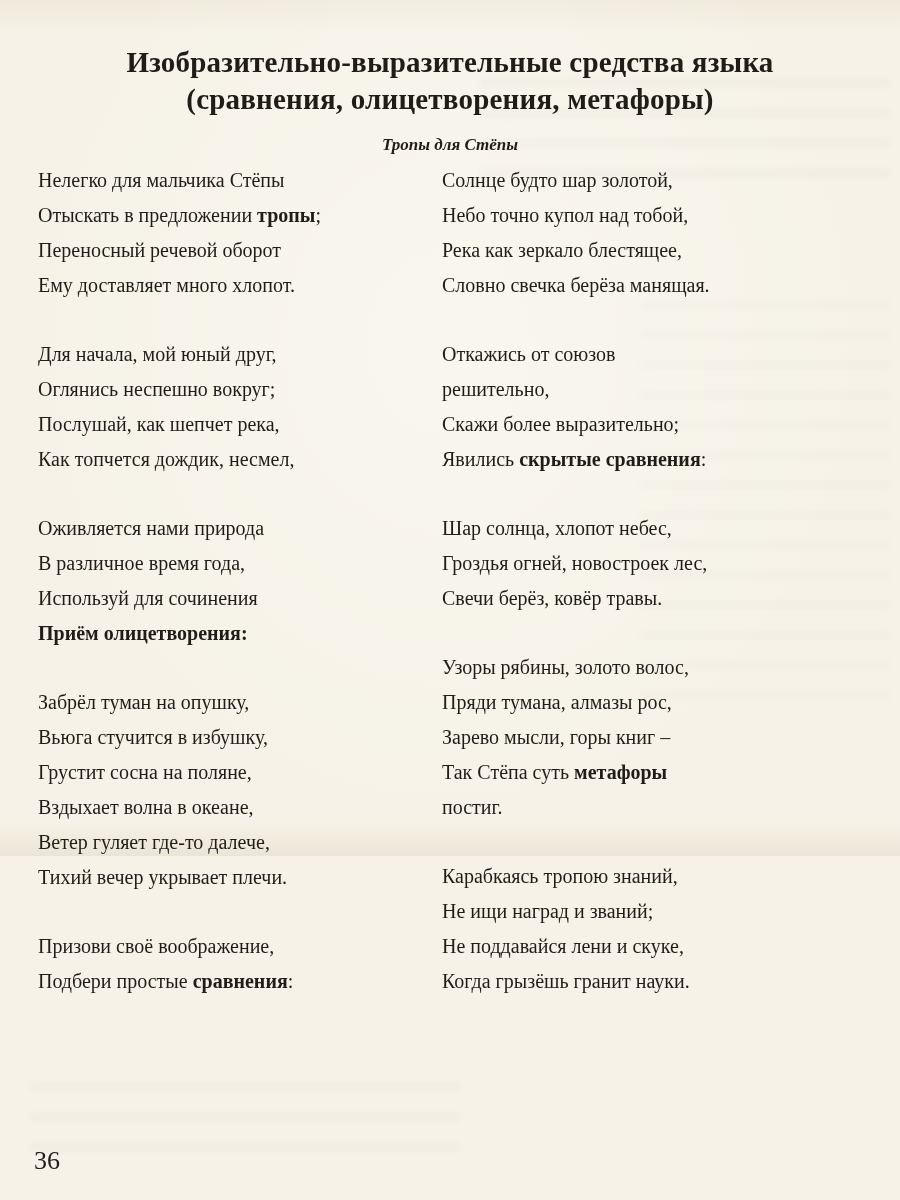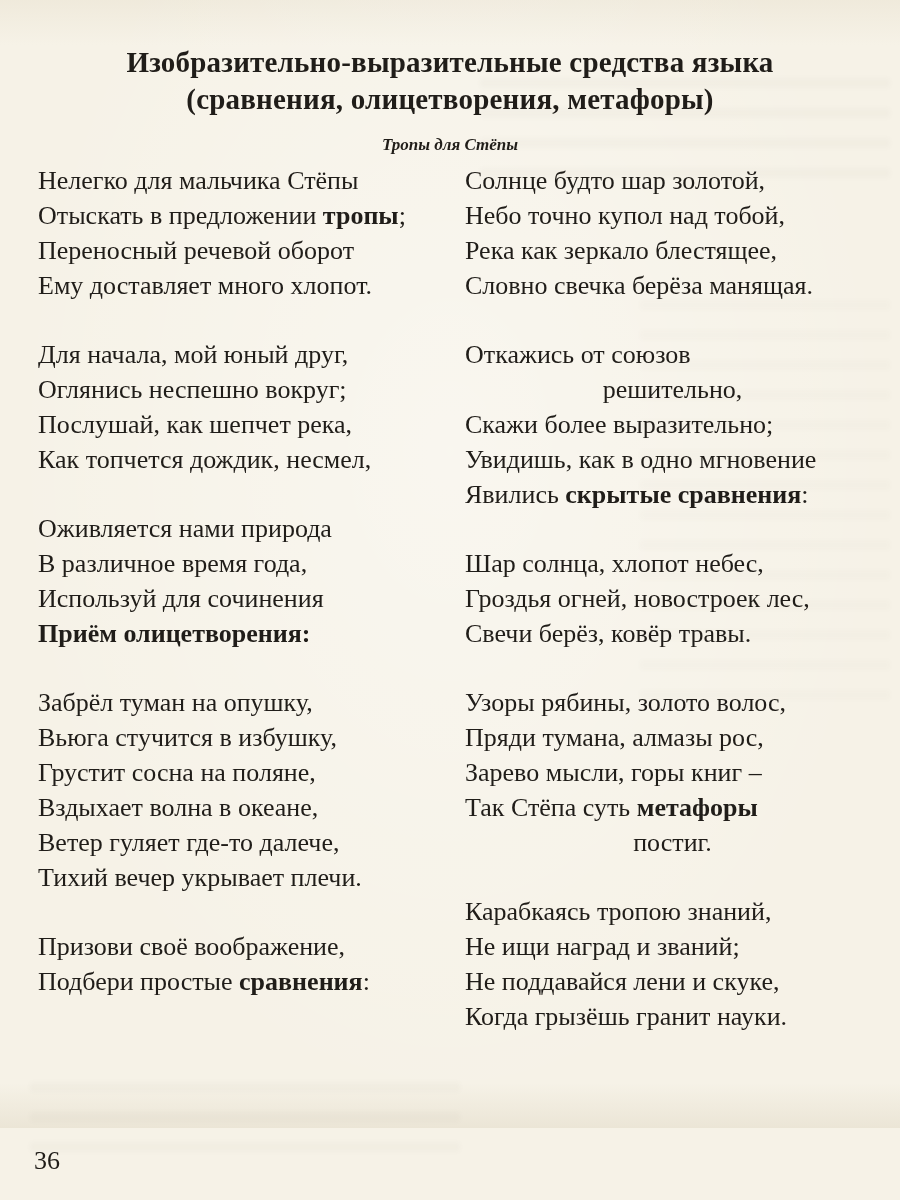--- a/index.html
+++ b/index.html
@@ -8,21 +8,21 @@
   }
   html,body{margin:0;padding:0;}
   body{
     width:900px;height:1200px;
     background:var(--paper);
     font-family:"Liberation Serif","DejaVu Serif",serif;
     color:var(--ink);
     overflow:hidden;
   }
   .page{
-    position:relative;width:900px;height:1128px;
+    position:relative;width:900px;height:856px;
     background:
       radial-gradient(ellipse at 50% 40%, rgba(255,255,255,0.35), rgba(0,0,0,0) 70%),
       linear-gradient(180deg, rgba(220,210,185,0.25) 0%, rgba(0,0,0,0) 4%, rgba(0,0,0,0) 96%, rgba(210,200,175,0.3) 100%),
       var(--paper);
   }
   
   .bleed{
     position:absolute;
     background:repeating-linear-gradient(180deg,
       rgba(120,110,95,0.55) 0px, rgba(120,110,95,0.55) 10px,
@@ -41,26 +41,26 @@
   .title{
     font-size:29px;font-weight:bold;line-height:37px;margin:0;
     letter-spacing:0.2px;
   }
   .subtitle{
     font-size:17px;font-weight:bold;font-style:italic;
     margin-top:10px;line-height:34px;
   }
   .col{position:absolute;top:163px;}
   .col-left{left:38px;width:412px;}
-  .col-right{left:465px;width:415px;}
+  .col-right{left:442px;width:415px;}
   .stanza{margin-bottom:34px;}
   .line{
-    font-size:26px;line-height:35px;white-space:nowrap;
+    font-size:20px;line-height:35px;white-space:nowrap;
   }
-  .line.right{text-align:center;}
+  .line.right{text-align:left;}
   .b{font-weight:bold;}
   .page-number{
     position:absolute;left:0;top:1146px;width:900px;
     text-align:left;font-size:26px;margin-left:34px;
   }
 </style>
 </head>
 <body>
 
 <div class="page">
@@ -111,21 +111,20 @@
       <div class="stanza">
         <div class="line"><span>Солнце будто шар золотой,</span></div>
         <div class="line"><span>Небо точно купол над тобой,</span></div>
         <div class="line"><span>Река как зеркало блестящее,</span></div>
         <div class="line"><span>Словно свечка берёза манящая.</span></div>
       </div>
       <div class="stanza">
         <div class="line"><span>Откажись от союзов</span></div>
         <div class="line right"><span>решительно,</span></div>
         <div class="line"><span>Скажи более выразительно;</span></div>
-        <div class="line"><span>Увидишь, как в одно мгновение</span></div>
         <div class="line"><span>Явились </span><span class="b">скрытые сравнения</span><span>:</span></div>
       </div>
       <div class="stanza">
         <div class="line"><span>Шар солнца, хлопот небес,</span></div>
         <div class="line"><span>Гроздья огней, новостроек лес,</span></div>
         <div class="line"><span>Свечи берёз, ковёр травы.</span></div>
       </div>
       <div class="stanza">
         <div class="line"><span>Узоры рябины, золото волос,</span></div>
         <div class="line"><span>Пряди тумана, алмазы рос,</span></div>

